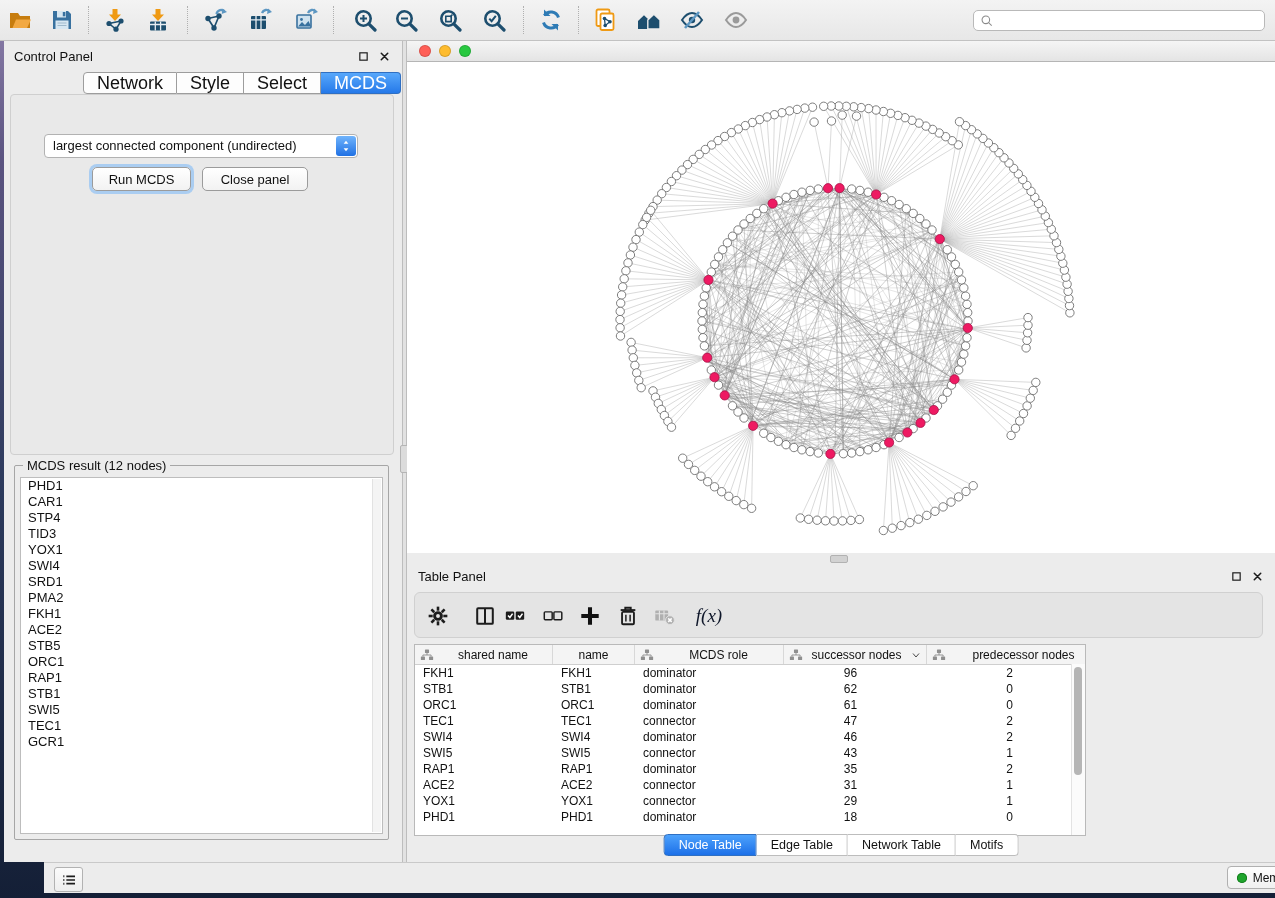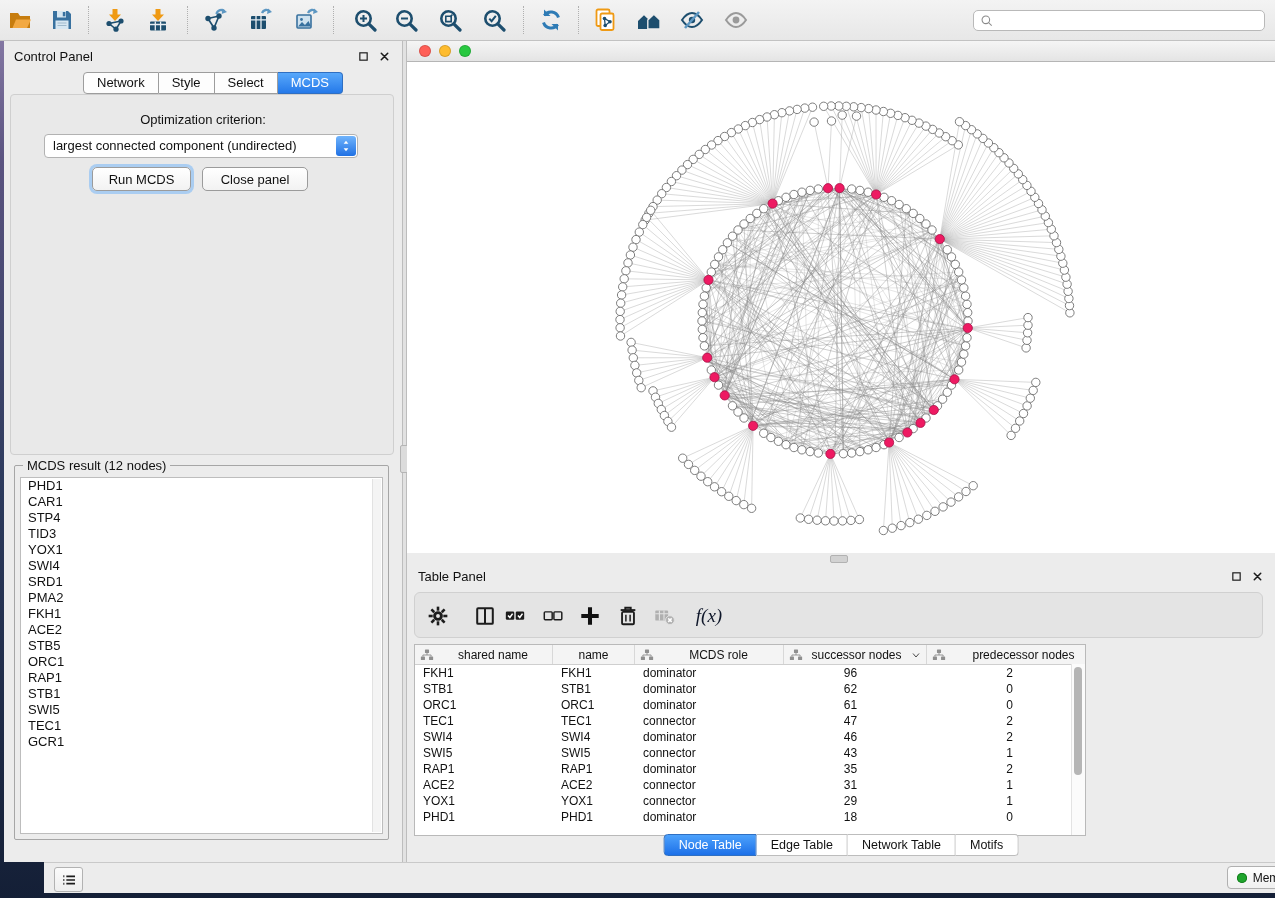--- a/index.html
+++ b/index.html
@@ -19,21 +19,21 @@
   #search-input{border:none;outline:none;flex:1;height:16px;font-size:12px;background:transparent;padding:0 4px;}
   
   #control-panel{position:absolute;left:4px;top:41px;width:398px;height:821px;background:#ececec;}
   .panel-title{font-size:13px;color:#111;}
   .winbtns{position:absolute;display:flex;gap:9px;align-items:center;}
   .winbtn{width:12px;height:12px;display:flex;align-items:center;justify-content:center;}
   .winbtn svg{width:11px;height:11px;}
   #cp-title{position:absolute;left:10px;top:8px;}
   #cp-winbtns{right:12px;top:9px;}
   #cp-tabs{position:absolute;left:79px;top:31px;display:flex;z-index:3;}
-  .cptab{height:20px;line-height:20px;padding:0 13px;font-size:13px;background:#fdfdfd;
+  .cptab{height:20px;line-height:20px;padding:0 13px;font-size:18px;background:#fdfdfd;
          border:1px solid #9d9d9d;border-left:none;color:#111;}
   .cptab:first-child{border-left:1px solid #9d9d9d;border-radius:4px 0 0 4px;}
   .cptab:last-child{border-radius:0 4px 4px 0;}
   .cptab.active{background:linear-gradient(#58a8fb,#2579e9);color:#fff;border-color:#2f6fc2;}
   #cp-sub{position:absolute;left:6px;top:53px;width:384px;height:361px;background:#e9e9e9;
           border:1px solid #cfcfcf;border-radius:4px;box-sizing:border-box;}
   #opt-label{position:absolute;left:0;top:71px;width:398px;text-align:center;font-size:13px;color:#111;}
   #criterion{position:absolute;left:40px;top:93px;width:314px;height:24px;background:#fff;
              border:1px solid #b2b2b2;border-radius:4px;box-sizing:border-box;font-size:13px;
              line-height:22px;padding-left:8px;color:#111;}
@@ -271,21 +271,20 @@
         </svg>
       </span>
   </div>
   <div id="cp-tabs">
       <div class="cptab">Network</div>
       <div class="cptab">Style</div>
       <div class="cptab">Select</div>
       <div class="cptab active">MCDS</div>
     </div>
   <div id="cp-sub"></div>
-  <div id="opt-label">Optimization criterion:</div>
   <div id="criterion">
     <span>largest connected component (undirected)</span>
     <span id="criterion-stepper">
         <svg viewBox="0 0 16 24">
           <path d="M8 3.5L11.8 8.5H4.2z" fill="#fff"></path>
           <path d="M8 20.5L4.2 15.5h7.6z" fill="#fff"></path>
         </svg>
       </span>
   </div>
   <div id="run-btn" class="cpbtn">Run MCDS</div>

